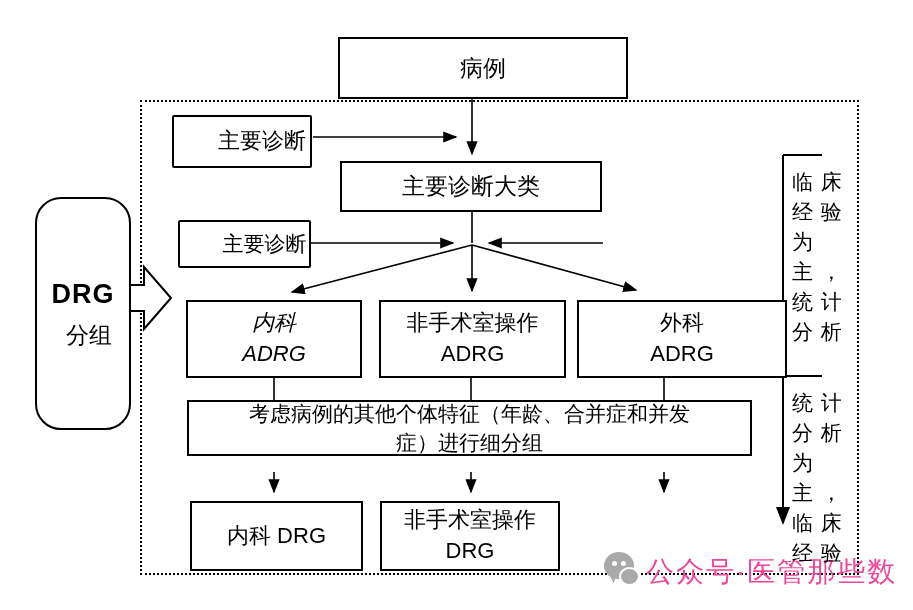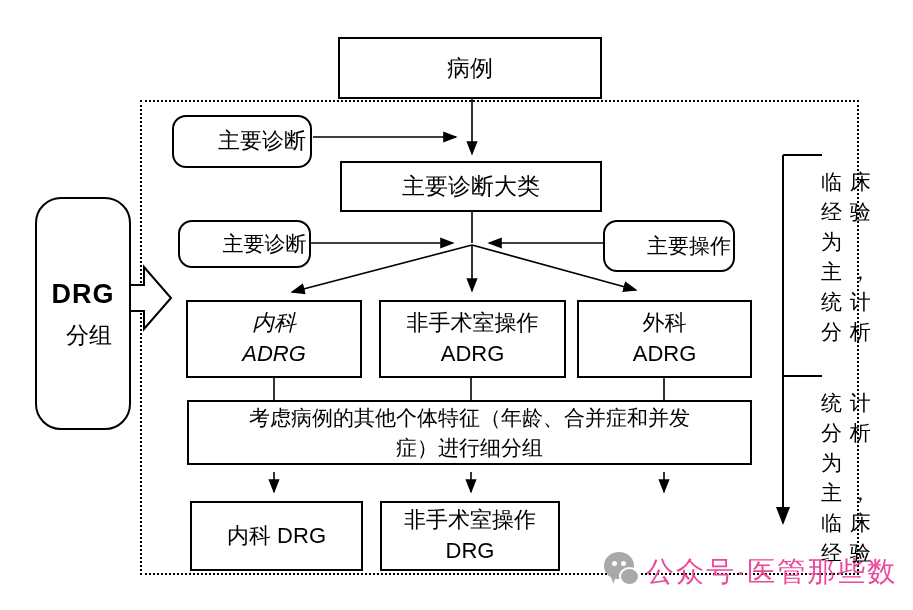--- a/index.html
+++ b/index.html
@@ -20,29 +20,29 @@
     border-left:7px solid transparent; border-top:9px solid #a9a9a9; transform:rotate(18deg); }
   .wm-eye { position:absolute; width:5px; height:5px; background:#fff; border-radius:50%; top:9px; }
   .wm-bubble-sm { position:absolute; right:0; bottom:2px; width:17px; height:15px; background:#a9a9a9;
     border:2px solid #fff; border-radius:50%; }
   svg.connectors { position:absolute; left:0; top:0; z-index:2; }
   .box {
     position:absolute; background:#fff; border:2px solid #000; box-sizing:border-box;
     display:flex; flex-direction:column; align-items:center; justify-content:center;
     text-align:center; z-index:3; line-height:1.4;
   }
-  .rounded { border-radius:14px;padding-left:40px; }
+  .rounded { border-radius:2px;padding-left:40px; }
   .f23 { font-size:23px; } .f22 { font-size:22px; } .f21 { font-size:21px; }
   .pre { white-space:pre-line; }
   .sideL { left:35px; top:197px; width:96px; height:233px; border-radius:26px; gap:6px; }
   .sideL .t1 { font-weight:bold; font-size:27px; letter-spacing:1px; }
   .sideL .t2 { font-size:23px;margin-left:12px; }
   .vtext {
     position:absolute; left:792px; width:66px; z-index:3;
-    font-size:21px; line-height:30px; white-space:pre-line; letter-spacing:1px;margin-left:29px;
+    font-size:21px; line-height:30px; white-space:pre-line; letter-spacing:1px;
   }
   .vtext.upper { top:167px; }
   .vtext.lower { top:388px; }
 </style>
 </head>
 <body>
 
 <div class="canvas">
 
   <div class="dotted-frame"></div>
@@ -77,56 +77,53 @@
       <line x1="274" y1="472" x2="274" y2="492" marker-end="url(#ah)"></line>
       <line x1="471" y1="472" x2="471" y2="492" marker-end="url(#ah)"></line>
       <line x1="664" y1="472" x2="664" y2="492" marker-end="url(#ah)"></line>
       <line x1="783" y1="155" x2="783" y2="523" marker-end="url(#ah)" stroke-width="2"></line>
       <line x1="783" y1="155" x2="822" y2="155" stroke-width="2"></line>
       <line x1="783" y1="376" x2="822" y2="376" stroke-width="2"></line>
       <polygon points="122,285 144,285 144,267 171,298 144,329 144,311 122,311" fill="#fff" stroke-width="2"></polygon>
     </g>
   </svg>
 
-  <div class="box f23" style="left:338px; top:37px; width:264px; height:62px;">
+  <div class="box f23" style="left:338px; top:37px; width:290px; height:62px;">
     <span>病例</span>
   </div>
 
   <div class="box rounded f22" style="left:172px; top:115px; width:140px; height:53px;">
     <span>主要诊断</span>
   </div>
 
   <div class="box f23" style="left:340px; top:161px; width:262px; height:51px;">
     <span>主要诊断大类</span>
   </div>
 
   <div class="box rounded f21" style="left:178px; top:220px; width:133px; height:48px;">
     <span>主要诊断</span>
   </div>
 
-  <div class="box rounded f21" style="left:603px; top:220px; width:132px; height:52px;">
-    <span>主要操作</span>
-  </div>
 
   <div class="box f22" style="left:186px; top:300px; width:176px; height:78px;font-style:italic;">
     <span>内科</span>
     <span>ADRG</span>
   </div>
 
   <div class="box f22" style="left:379px; top:300px; width:187px; height:78px;">
     <span>非手术室操作</span>
     <span>ADRG</span>
   </div>
 
-  <div class="box f22" style="left:577px; top:300px; width:175px; height:78px;">
+  <div class="box f22" style="left:577px; top:300px; width:210px; height:78px;">
     <span>外科</span>
     <span>ADRG</span>
   </div>
 
-  <div class="box f21 pre" style="left:187px; top:400px; width:565px; height:65px;">
+  <div class="box f21 pre" style="left:187px; top:400px; width:565px; height:56px;">
     <span class="pre">考虑病例的其他个体特征（年龄、合并症和并发
 症）进行细分组</span>
   </div>
 
   <div class="box f22" style="left:190px; top:501px; width:173px; height:70px;text-align:right;">
     <span>内科 DRG</span>
   </div>
 
   <div class="box f22" style="left:380px; top:501px; width:180px; height:70px;">
     <span>非手术室操作</span>

